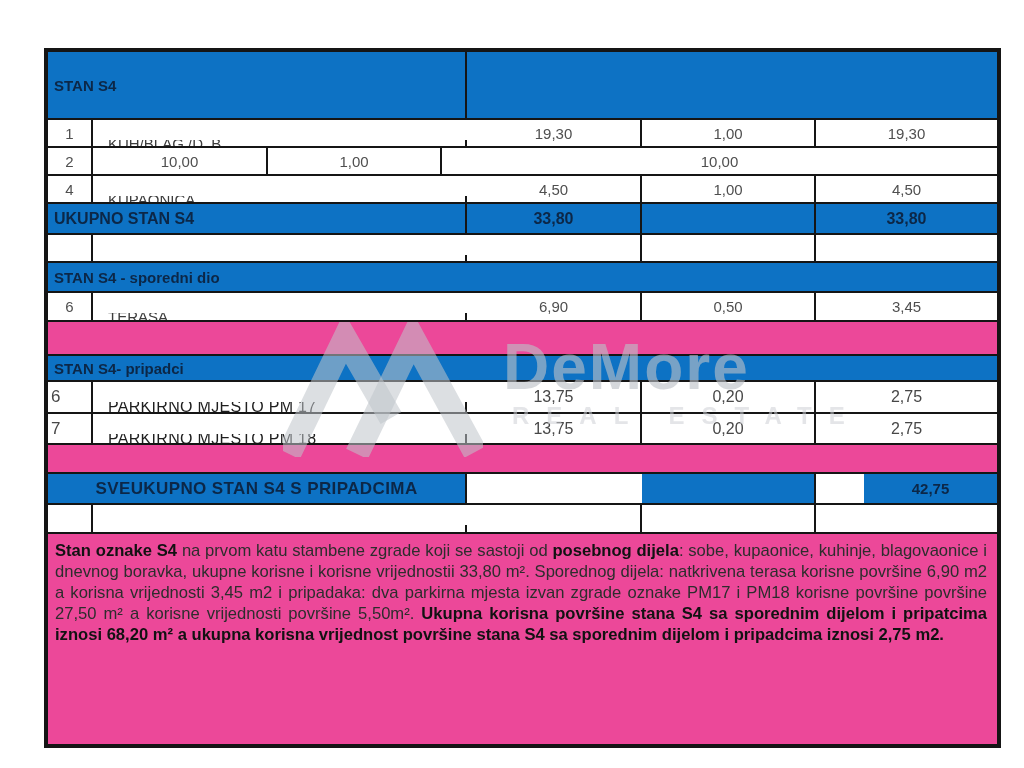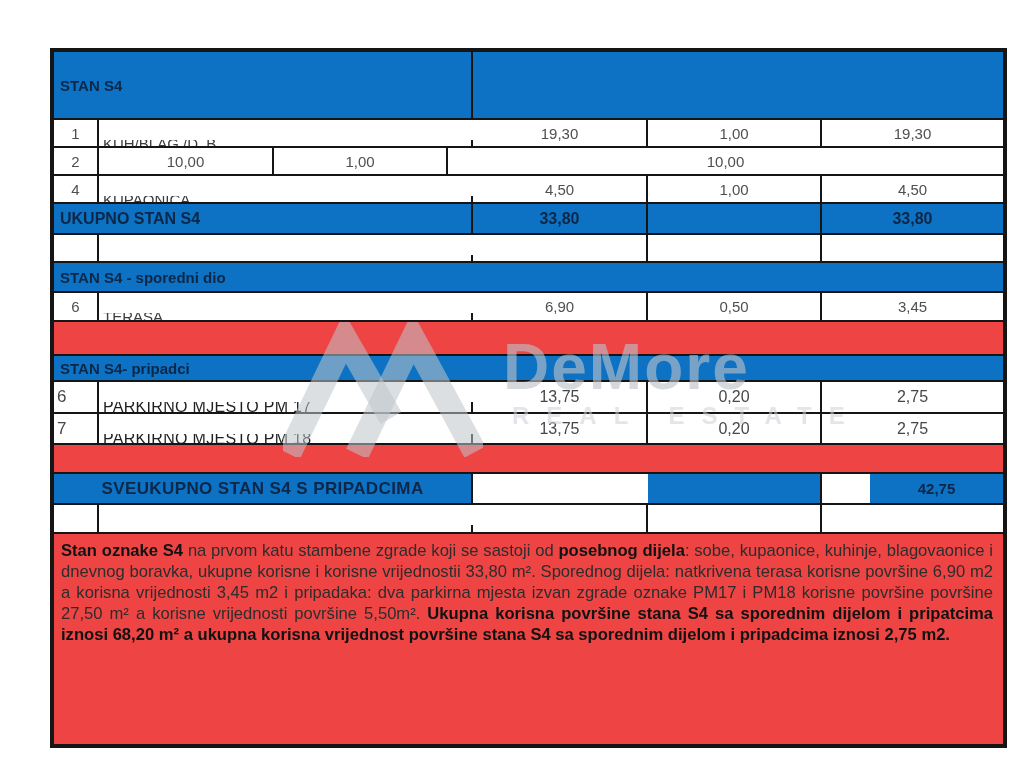--- a/index.html
+++ b/index.html
@@ -8,33 +8,33 @@
     --bd:#151515;
     --num:#4f4f4f;
     --name:#3c3c3c;
   }
   html,body{margin:0;padding:0;}
   body{
     width:1024px;height:768px;background:#ffffff;position:relative;overflow:hidden;
     font-family:"Liberation Sans","DejaVu Sans",sans-serif;
   }
   .doc{
-    position:absolute;left:50px;top:48px;width:957px;height:700px;
-    border:4px solid var(--bd);box-sizing:border-box;background:#ef4444;
+    position:absolute;left:44px;top:48px;width:957px;height:700px;
+    border:4px solid var(--bd);box-sizing:border-box;background:#ec4899;
   }
   .block{position:absolute;left:0;right:0;}
   .block.bordered-top{border-top:2px solid var(--bd);}
   .row{display:flex;border-bottom:2px solid var(--bd);box-sizing:border-box;background:#fff;}
   .cell{
     box-sizing:border-box;border-right:2px solid var(--bd);
     display:flex;align-items:center;overflow:hidden;white-space:nowrap;
   }
   .cell.last{border-right:none;flex:1;}
   .c0{width:45px;justify-content:center;}
-  .c1{width:374px;padding-left:4px;margin-top:20px;}
+  .c1{width:374px;padding-left:15px;margin-top:20px;}
   .c2{width:175px;justify-content:center;}
   .c3{width:174px;justify-content:center;}
   .cL{width:419px;padding-left:6px;}
   .num{font-size:15px;color:var(--num);}
   .name{font-size:15px;color:var(--name);}
   .val{font-size:15px;color:var(--num);}
   .blue{background:var(--blue);}
   .navytext{color:var(--navy);font-weight:bold;}
   .secbar{border-right:none;flex:1;padding-left:6px;font-size:15px;}
   .hdr{font-size:15px;}

